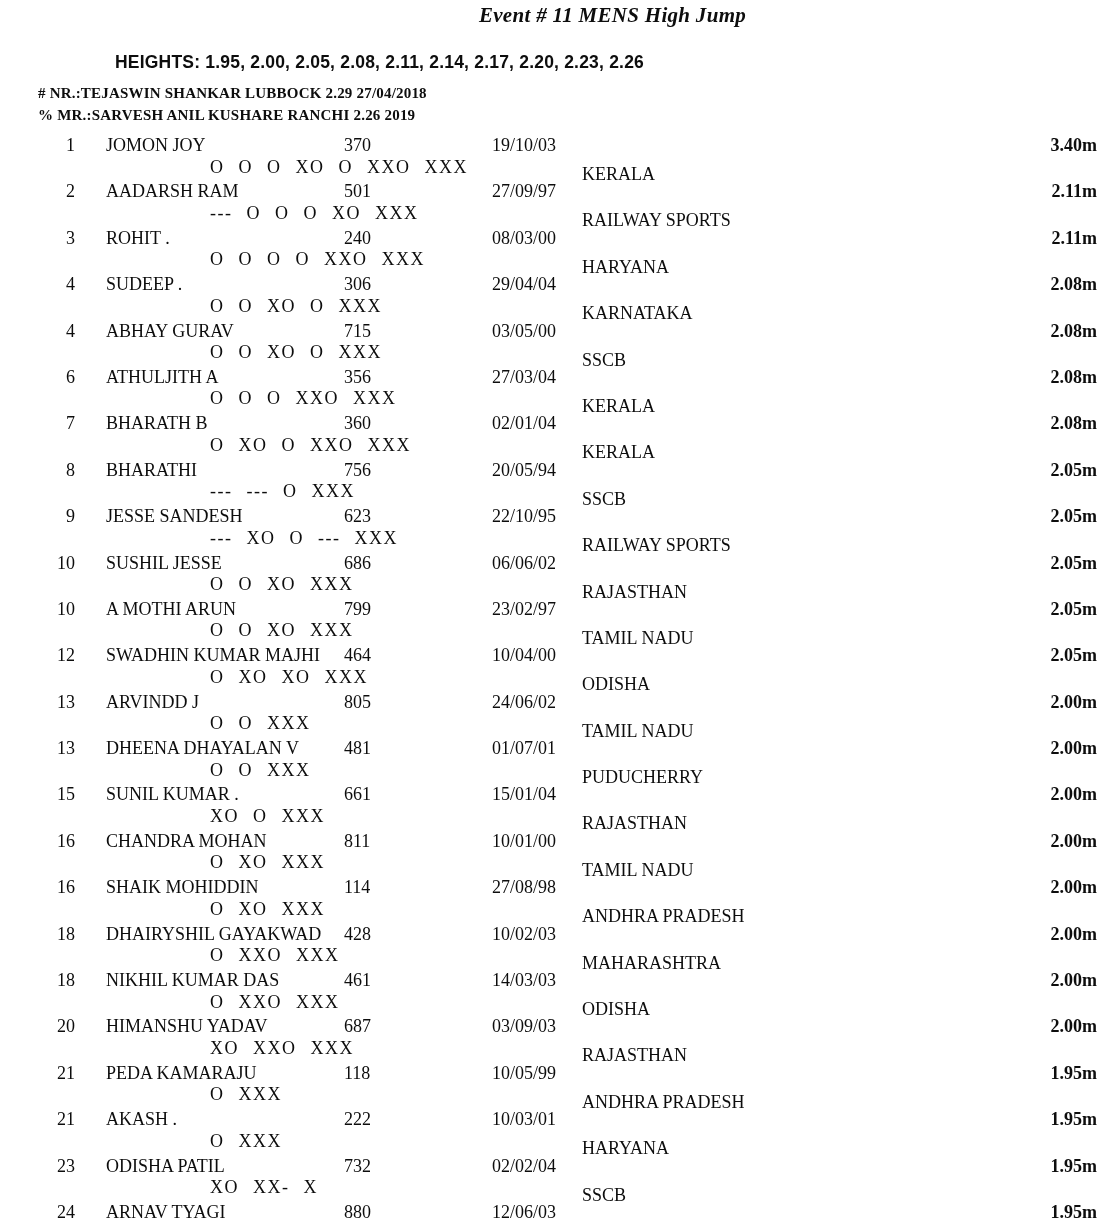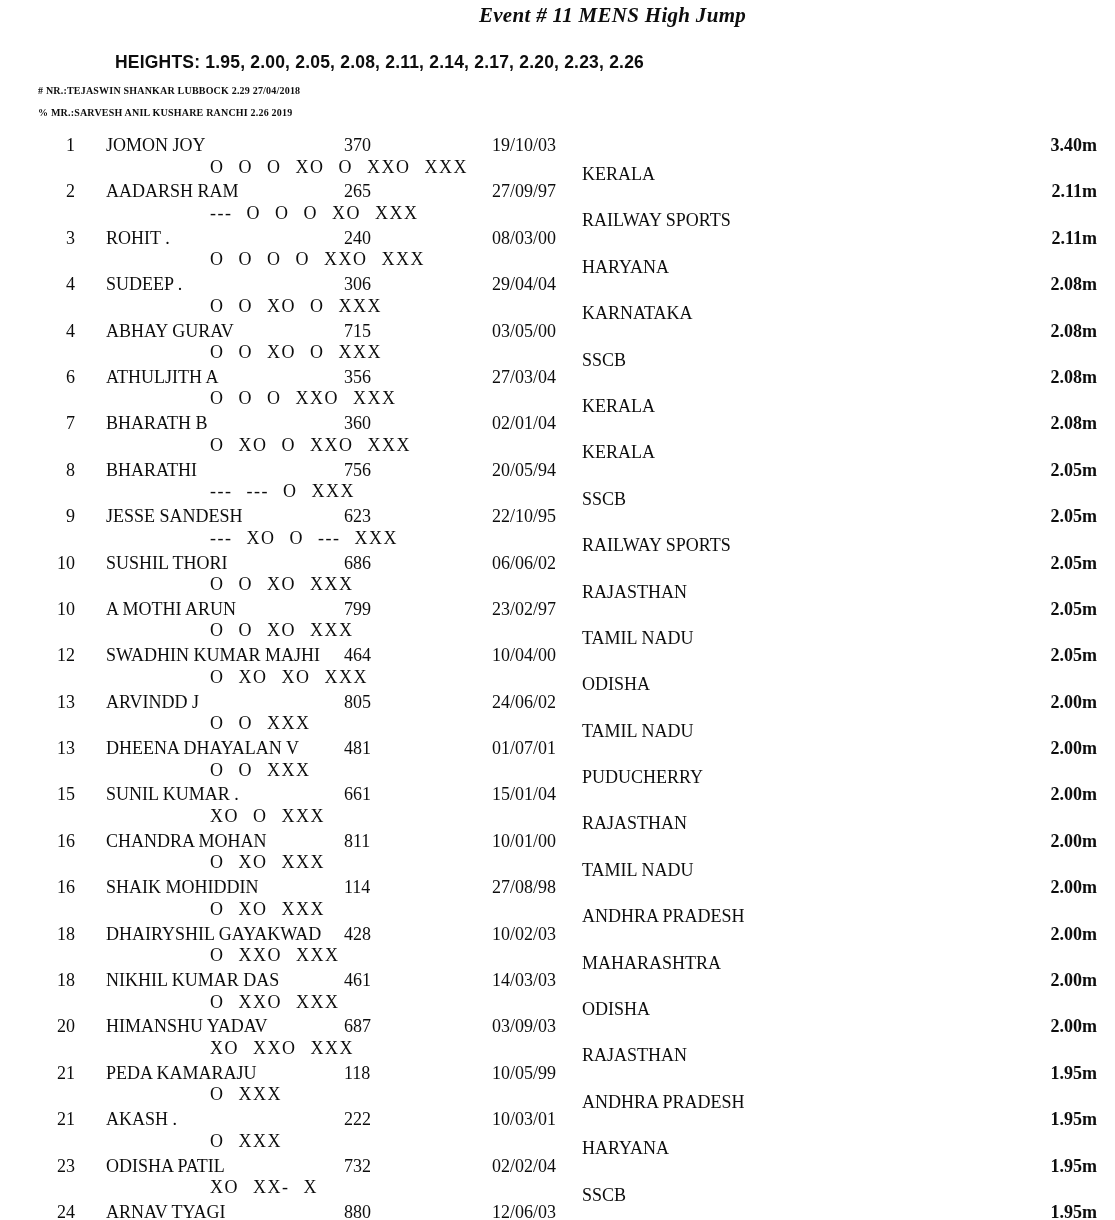--- a/index.html
+++ b/index.html
@@ -35,21 +35,21 @@
     font-family: "Liberation Sans", sans-serif;
     font-weight: bold;
     font-size: 17.5px;
     letter-spacing: 0.2px;
     text-align: center;
   }
   .record-line {
     position: absolute;
     left: 38px;
     font-weight: bold;
-    font-size: 10px;
+    font-size: 15px;
     letter-spacing: 0.2px;
   }
   .record-line.nr { top: 85px; }
   .record-line.mr { top: 107px; }
   .results-list {
     position: absolute;
     top: 134px;
     left: 0;
     width: 1115px;
   }
@@ -123,21 +123,21 @@
     <span class="c-name">JOMON JOY</span>
     <span class="c-bib">370</span>
     <span class="c-dob">19/10/03</span>
     <span class="c-team">KERALA</span>
     <span class="c-mark">3.40m</span>
     <span class="c-attempts">O O O XO O XXO XXX</span>
   </div>
       <div class="result-row">
     <span class="c-rank">2</span>
     <span class="c-name">AADARSH RAM</span>
-    <span class="c-bib">265</span>
+    <span class="c-bib">501</span>
     <span class="c-dob">27/09/97</span>
     <span class="c-team">RAILWAY SPORTS</span>
     <span class="c-mark">2.11m</span>
     <span class="c-attempts">--- O O O XO XXX</span>
   </div>
       <div class="result-row">
     <span class="c-rank">3</span>
     <span class="c-name">ROHIT .</span>
     <span class="c-bib">240</span>
     <span class="c-dob">08/03/00</span>
@@ -194,21 +194,21 @@
     <span class="c-rank">9</span>
     <span class="c-name">JESSE SANDESH</span>
     <span class="c-bib">623</span>
     <span class="c-dob">22/10/95</span>
     <span class="c-team">RAILWAY SPORTS</span>
     <span class="c-mark">2.05m</span>
     <span class="c-attempts">--- XO O --- XXX</span>
   </div>
       <div class="result-row">
     <span class="c-rank">10</span>
-    <span class="c-name">SUSHIL THORI</span>
+    <span class="c-name">SUSHIL JESSE</span>
     <span class="c-bib">686</span>
     <span class="c-dob">06/06/02</span>
     <span class="c-team">RAJASTHAN</span>
     <span class="c-mark">2.05m</span>
     <span class="c-attempts">O O XO XXX</span>
   </div>
       <div class="result-row">
     <span class="c-rank">10</span>
     <span class="c-name">A MOTHI ARUN</span>
     <span class="c-bib">799</span>

